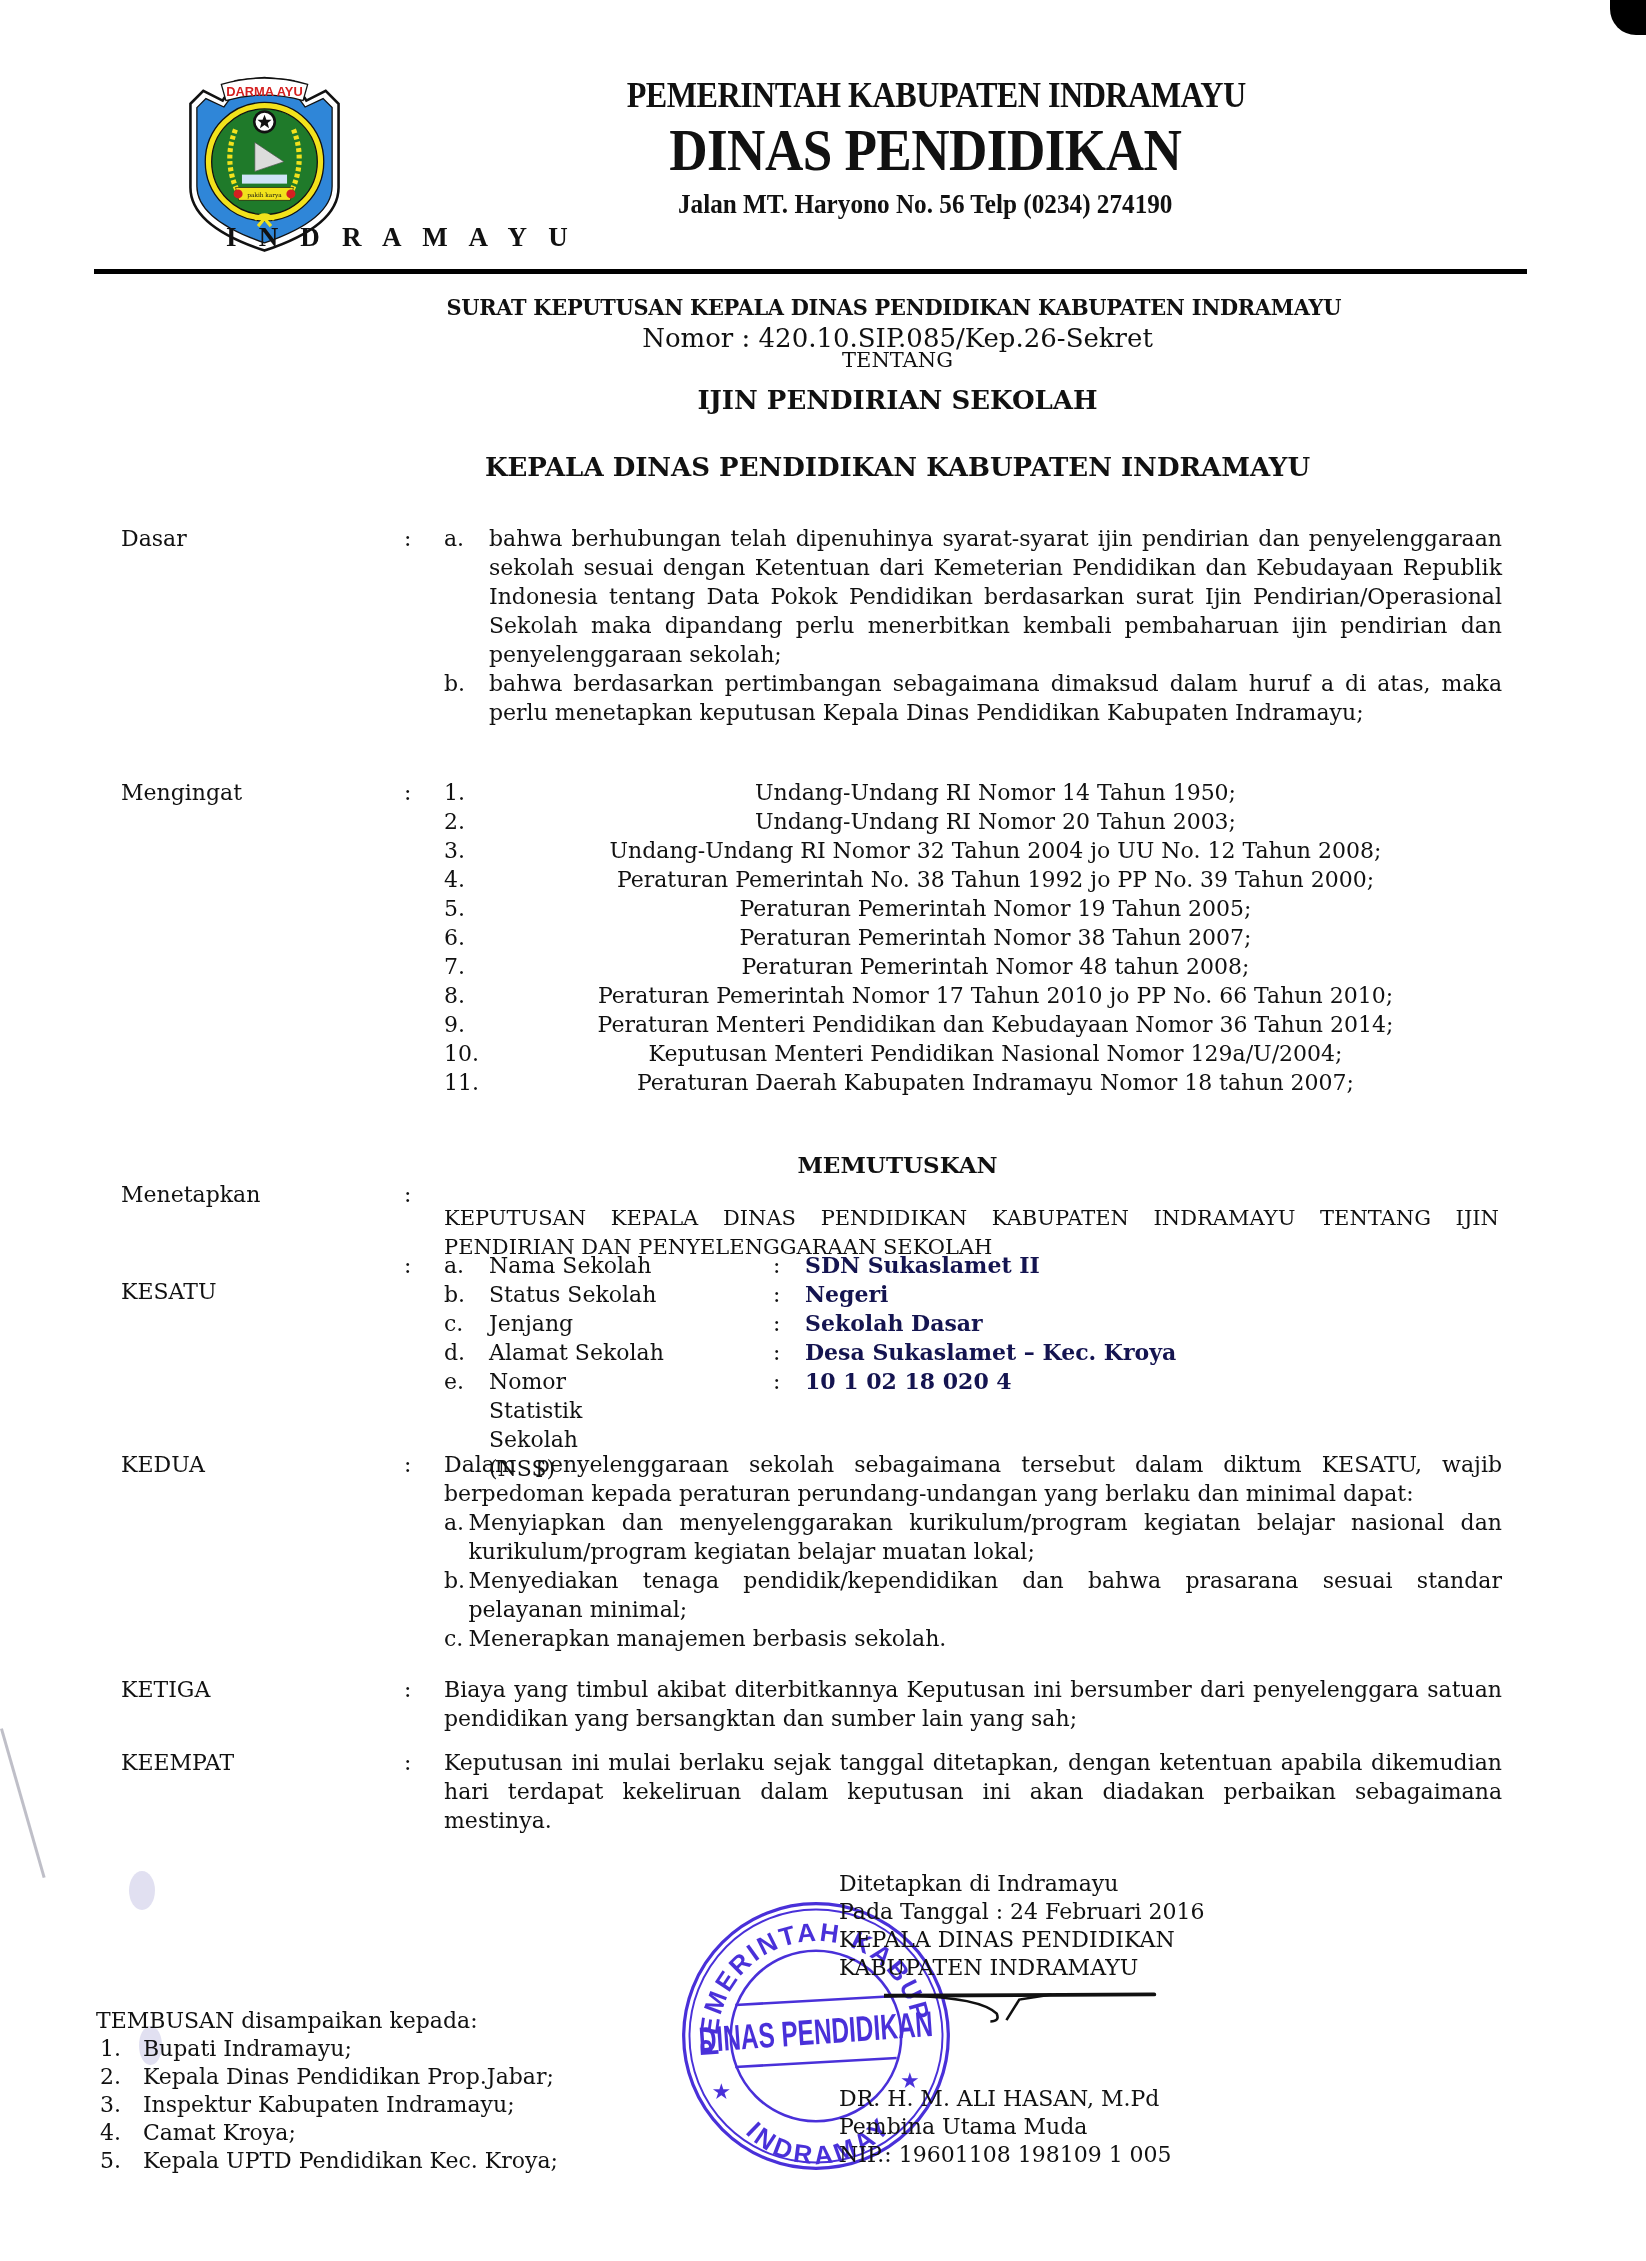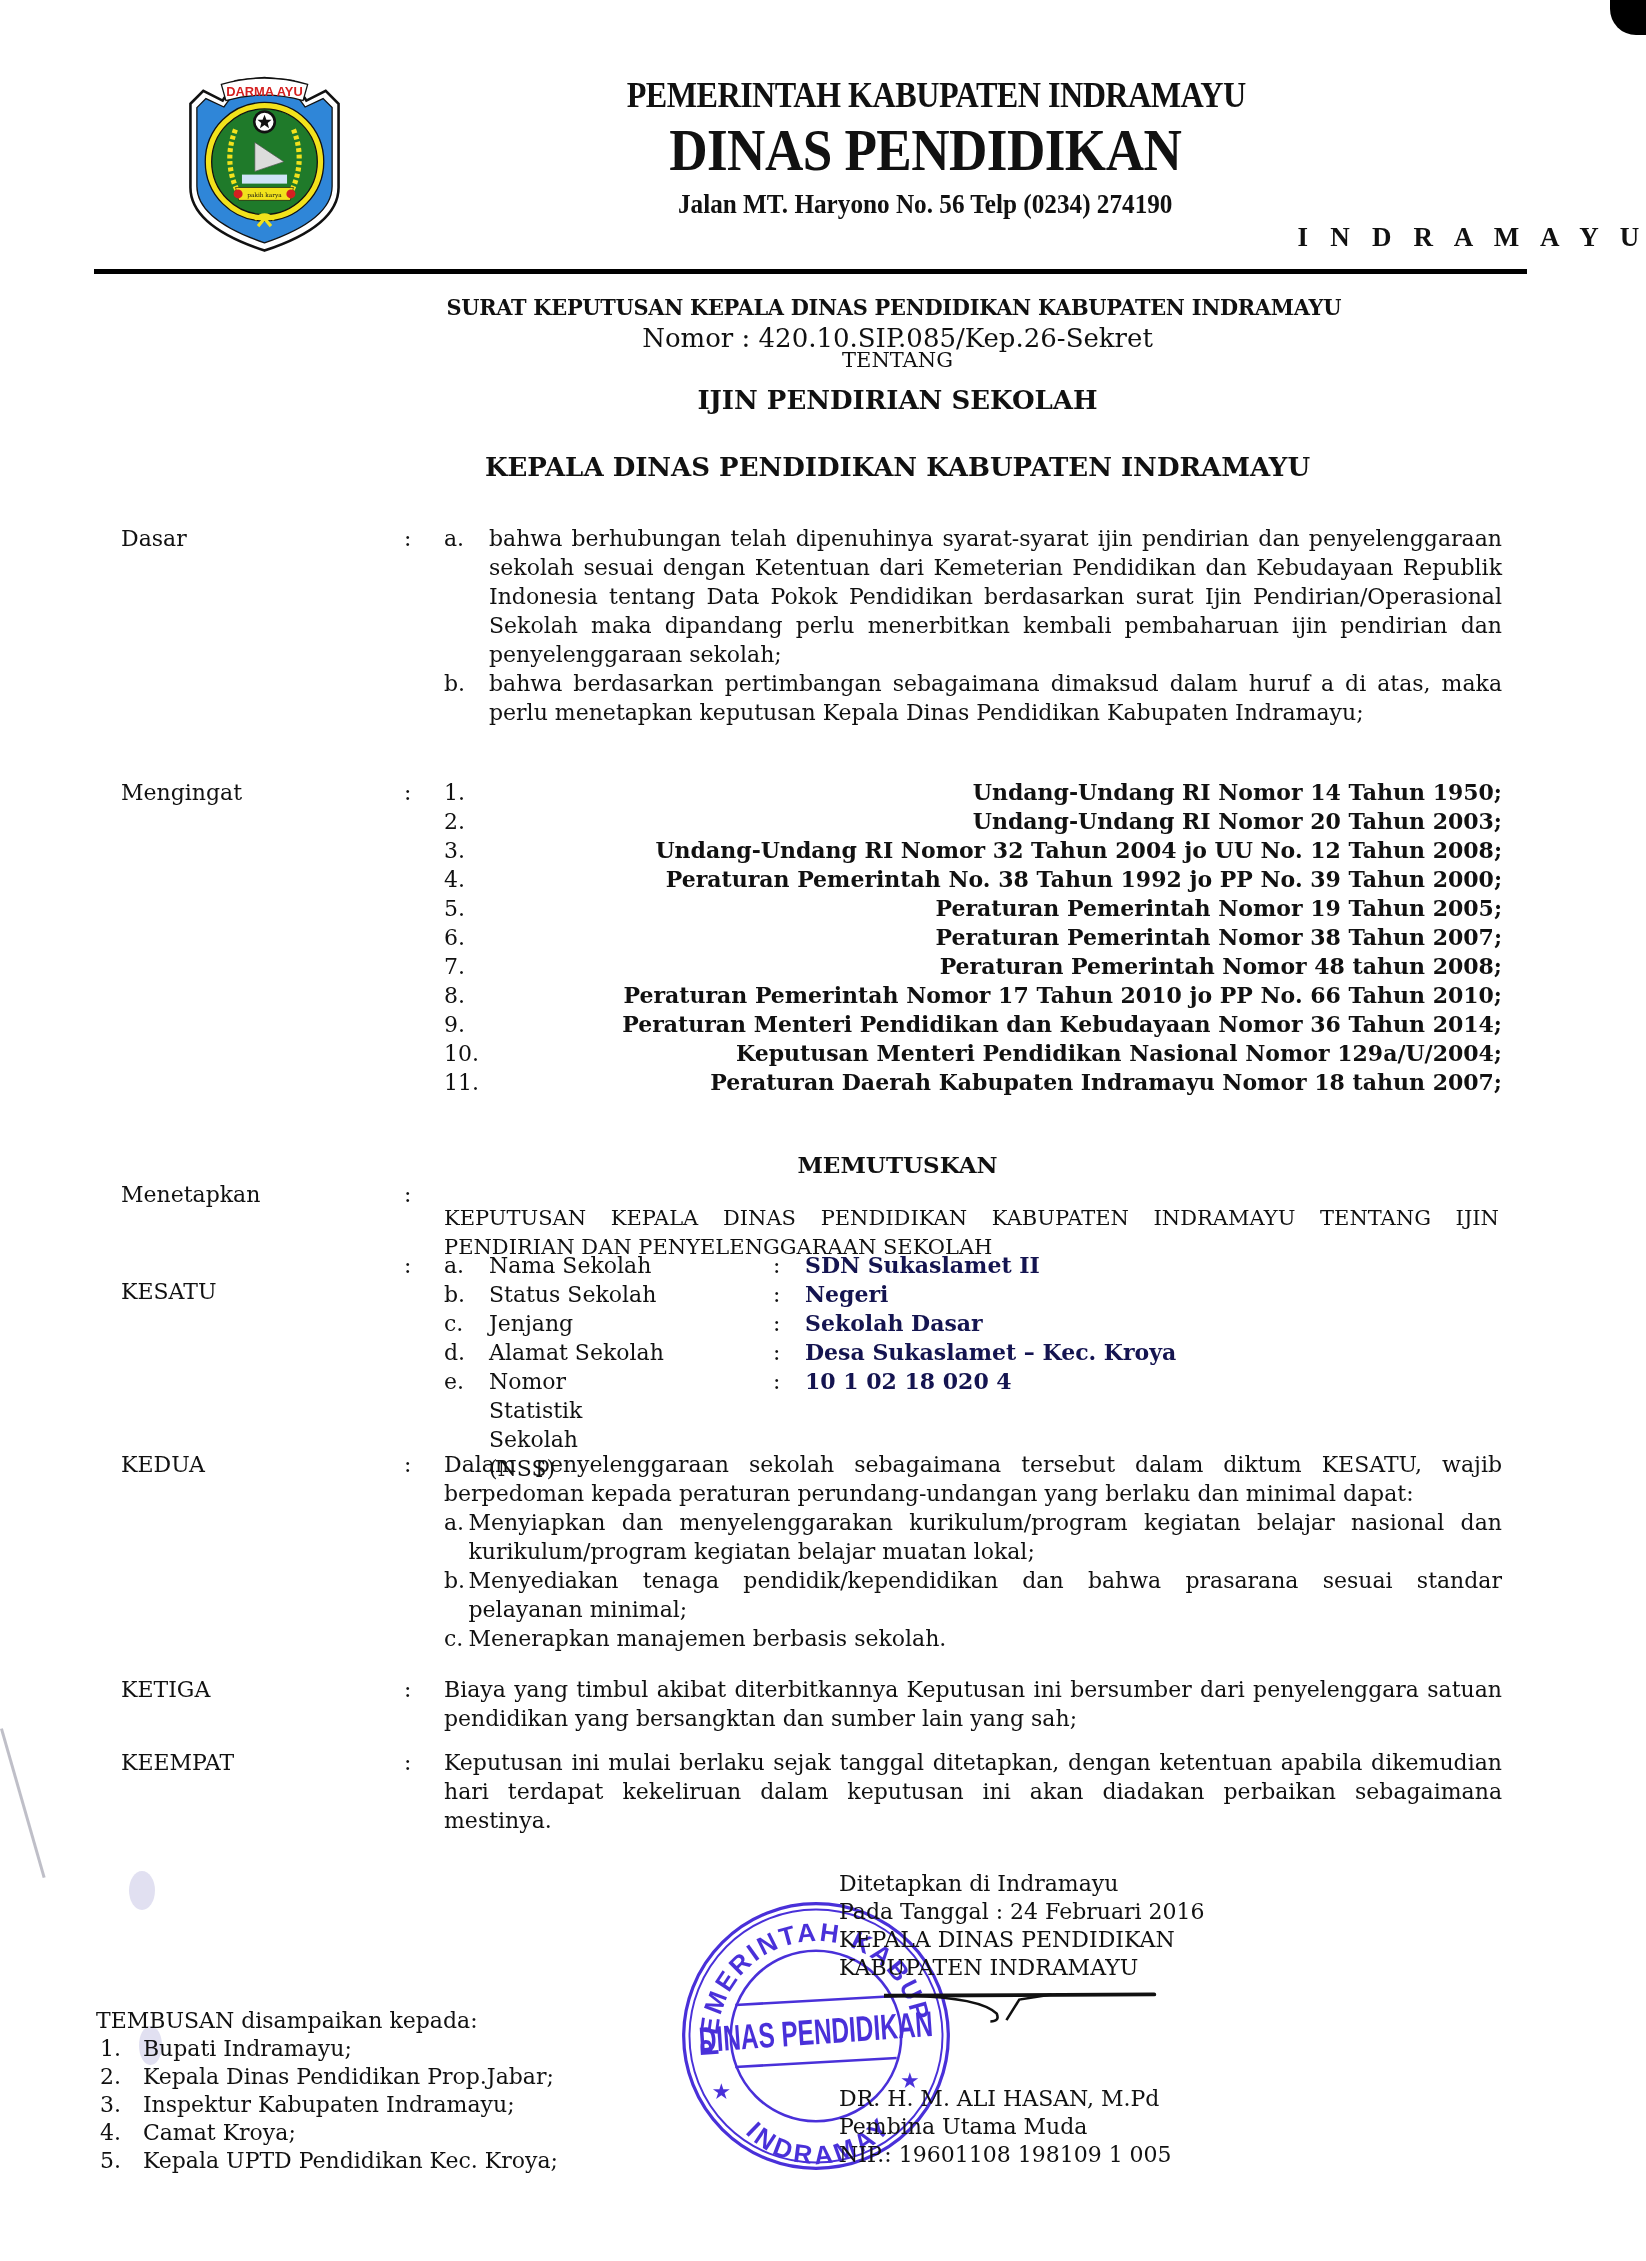--- a/index.html
+++ b/index.html
@@ -16,41 +16,41 @@
   .logo { position:absolute; left:184px; top:65px; width:161px; height:187px; }
   .lh-line1 { left:0; right:0; top:76px; text-align:center; padding-left:245px;
               font-family:"Liberation Serif", serif; font-weight:bold; font-size:35px;
               letter-spacing:-0.6px; transform:scaleX(.92); }
   .lh-line2 { left:0; right:0; top:116px; text-align:center; padding-left:226px;
               font-family:"Liberation Serif", serif; font-weight:bold; font-size:59px;
               letter-spacing:-0.6px; transform:scaleX(.9); }
   .lh-line3 { left:0; right:0; top:188px; text-align:center; padding-left:226px;
               font-family:"Liberation Serif", serif; font-weight:bold; font-size:28px;
               transform:scaleX(.9); }
-  .lh-line4 { left:0; right:0; top:222px; text-align:right; padding-left:226px;
+  .lh-line4 { left:0; right:0; top:222px; text-align:left; padding-left:226px;
               font-family:"Liberation Serif", serif; font-weight:bold; font-size:27px;
               letter-spacing:7.7px; }
   .rule { position:absolute; left:94px; width:1433px; top:269px; height:4.5px; background:#000; }
 
   
   .center { left:0; right:0; text-align:center; padding-left:148px; }
   .t-sk { top:294px; font-weight:bold; font-size:22px; letter-spacing:-0.3px; transform:scaleX(.95); }
   .t-no { top:323px; font-size:26px; }
   .t-tentang { top:348px; font-size:21px; }
   .t-ijin { top:385px; font-weight:bold; font-size:26px; }
   .t-kepala { top:452px; font-weight:bold; font-size:26px; }
 
   
   .lbl { position:absolute; left:121px; font-size:22px; }
   .colon { position:absolute; left:404px; font-size:22px; }
   .content { position:absolute; left:444px; width:1058px; font-size:22px; line-height:29px; }
   .item { display:flex; }
   .item .mk { width:45px; flex:none; }
   .item .tx { flex:1; text-align:justify; }
-  .item .tx.left { text-align:right;font-weight:bold; }
+  .item .tx.left { text-align:center; }
   .numlist .mk { width:45px; }
   .justify { text-align:justify; }
 
   .memutuskan { top:1151px; font-weight:bold; font-size:23px; }
 
   .kv { display:grid; grid-template-columns:45px 284px 32px auto; line-height:29px; font-size:22px; }
   .kv .val { color:#141450; font-weight:bold; }
 
   
   .sig { position:absolute; left:839px; top:1870px; font-size:22px; line-height:28px; }

